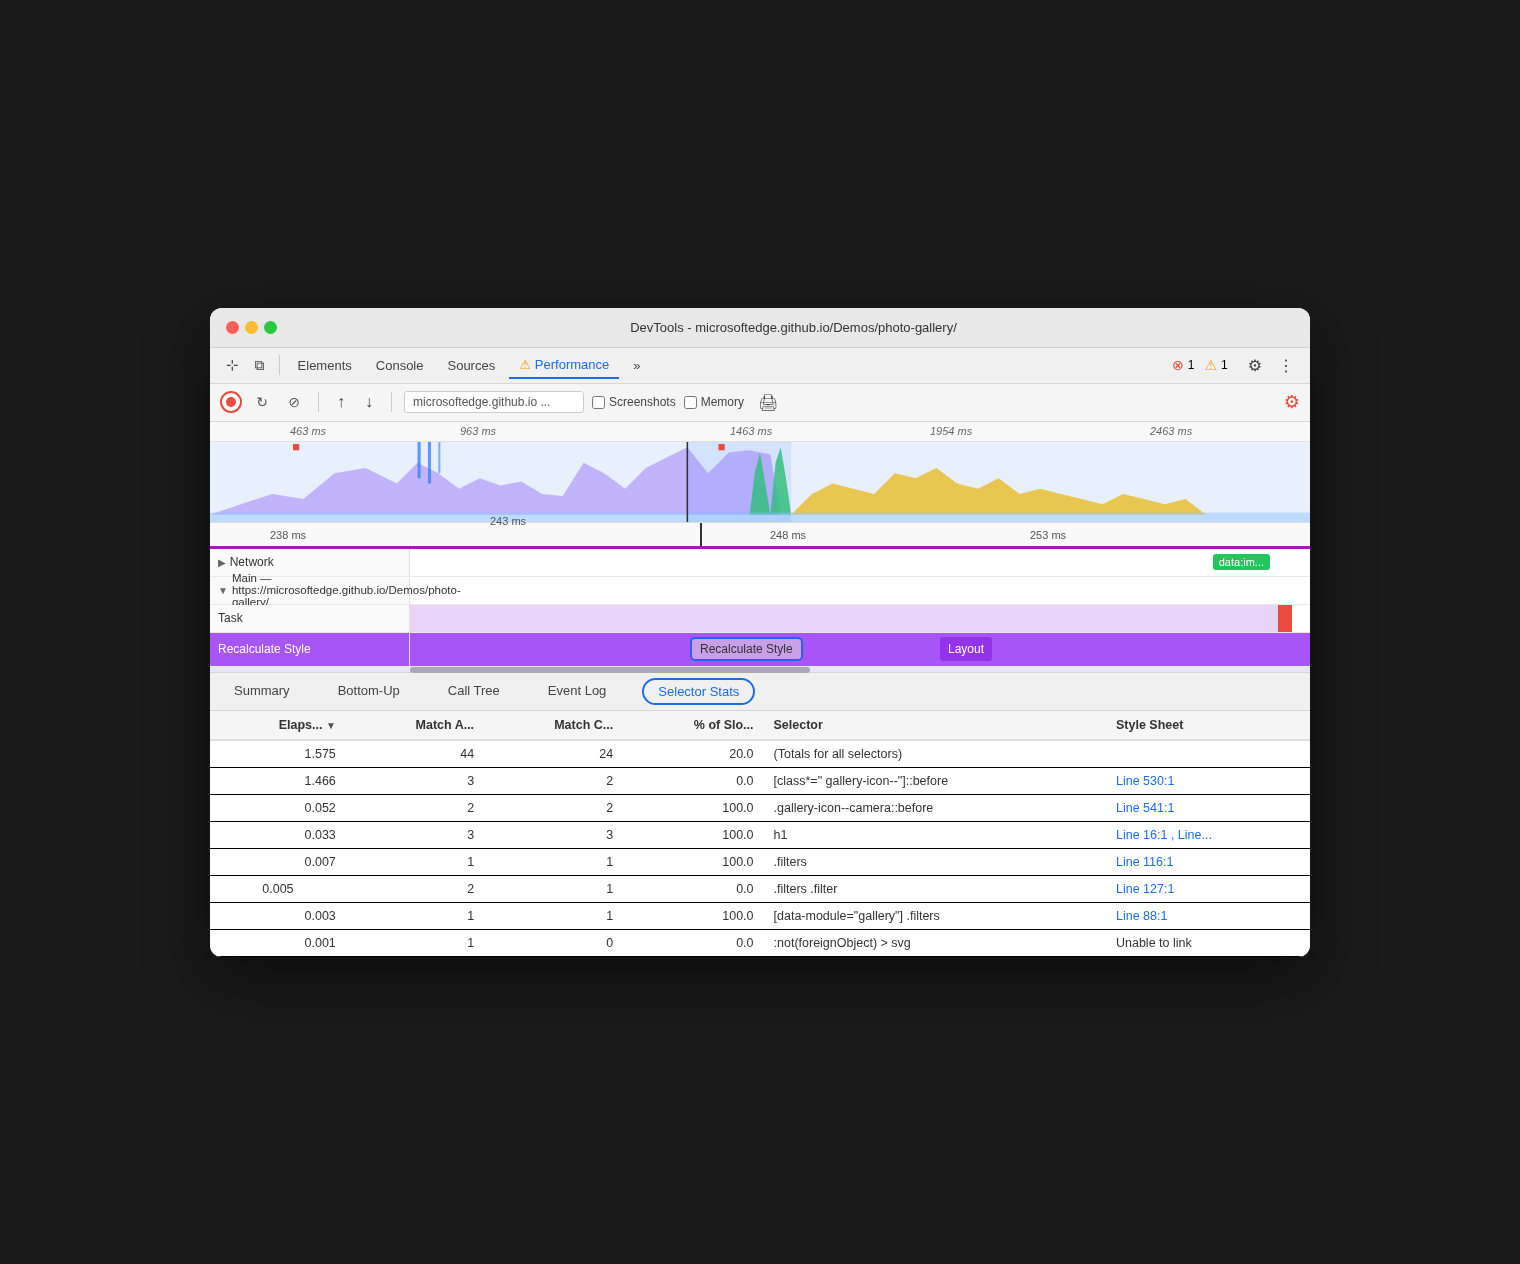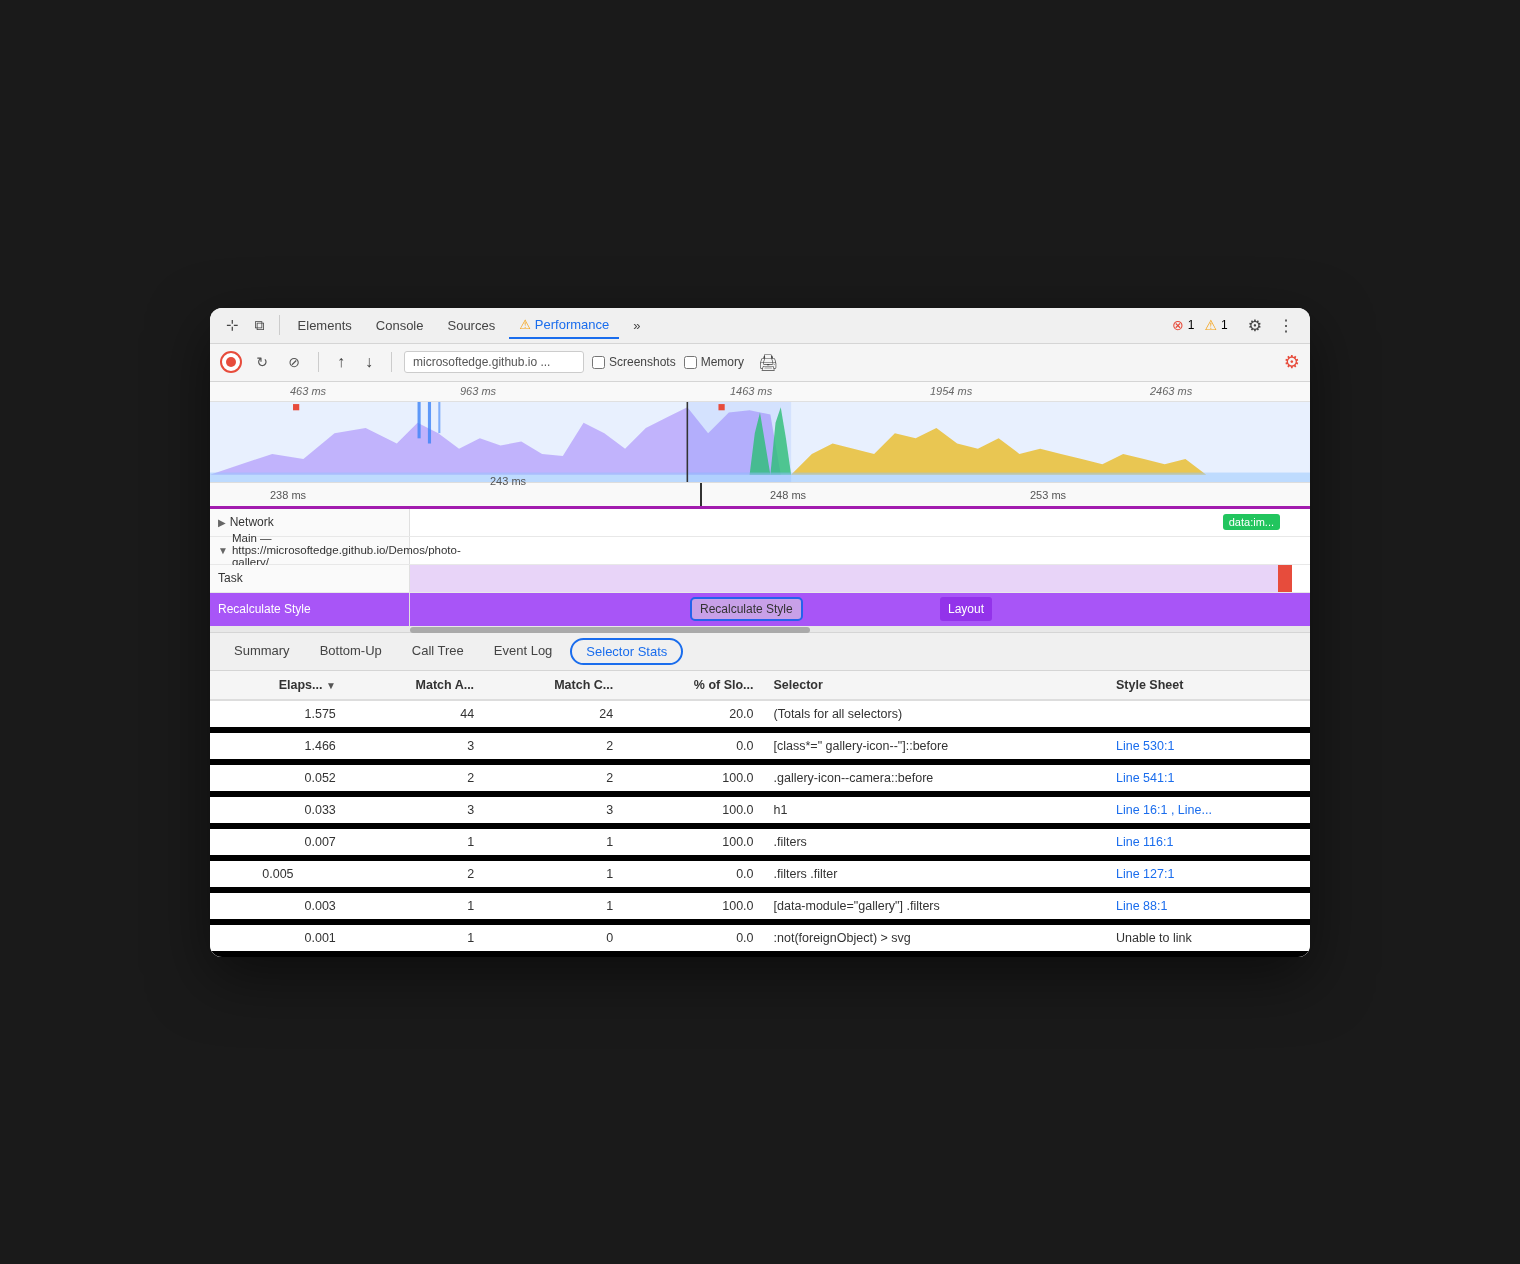--- a/index.html
+++ b/index.html
@@ -207,21 +207,21 @@
       flex: 1;
       position: relative;
       overflow: hidden;
     }
     
     .tabs-section {
       background: #f0f0f0;
       border-bottom: 1px solid #d5d5d5;
       padding: 0 10px;
       display: flex;
-      gap: 2px;
+      gap: 20px;
     }
     .tab-btn {
       padding: 8px 14px;
       background: none;
       border: none;
       cursor: pointer;
       font-size: 13px;
       color: #444;
       border-bottom: 2px solid transparent;
     }
@@ -252,21 +252,21 @@
       font-weight: 600;
       color: #333;
       white-space: nowrap;
       cursor: pointer;
     }
     thead th:first-child { text-align: right; }
     thead th:nth-child(2),
     thead th:nth-child(3),
     thead th:nth-child(4) { text-align: right; }
     tbody tr {
-      border-bottom: 6px solid #000000;
+      border-bottom: 1px solid #000000;
     }
     tbody td {
       padding: 6px 10px;
       color: #333;
     }
     tbody td:first-child,
     tbody td:nth-child(2),
     tbody td:nth-child(3),
     tbody td:nth-child(4) { text-align: right; }
     .link-blue {
@@ -284,20 +284,28 @@
       background: none;
       font-size: 12px;
       padding: 0 2px;
     }
   </style>
 </head>
 <body>
 
 <div class="window">
 
+  <div class="titlebar">
+    <div class="traffic-lights">
+      <div class="traffic-light tl-close"></div>
+      <div class="traffic-light tl-minimize"></div>
+      <div class="traffic-light tl-maximize"></div>
+    </div>
+    <div class="titlebar-title">DevTools - microsoftedge.github.io/Demos/photo-gallery/</div>
+  </div>
 
   <div class="toolbar">
     <button class="toolbar-btn">
       <span style="font-size:15px;">⊹</span>
     </button>
     <button class="toolbar-btn">
       <span style="font-size:14px;">⧉</span>
     </button>
     <div class="toolbar-sep"></div>
     <button class="toolbar-tab">Elements</button>
@@ -395,21 +403,21 @@
     <span class="ruler-tick" style="left:820px;bottom:5px;font-size:11px;color:#555;position:absolute;">253 ms</span>
     <div style="position:absolute;left:490px;top:0;bottom:0;width:2px;background:#333;"></div>
   </div>
 
   <div class="track-row" style="height:28px;">
     <div class="track-label">
       <span style="font-size:10px;color:#666;">▶</span>
       <span>Network</span>
     </div>
     <div class="track-content" style="position:relative;">
-      <span style="position:absolute;right:30px;top:50%;transform:translateY(-50%);background:#22c55e;color:#fff;font-size:11px;padding:2px 6px;border-radius:3px;">data:im...</span>
+      <span style="position:absolute;right:40px;top:50%;transform:translateY(-50%);background:#22c55e;color:#fff;font-size:11px;padding:2px 6px;border-radius:3px;">data:im...</span>
     </div>
   </div>
 
   <div class="track-row" style="height:28px;">
     <div class="track-label" style="font-size:11.5px;">
       <span style="font-size:10px;color:#666;">▼</span>
       <span>Main — https://microsoftedge.github.io/Demos/photo-gallery/</span>
     </div>
     <div class="track-content"></div>
   </div>

